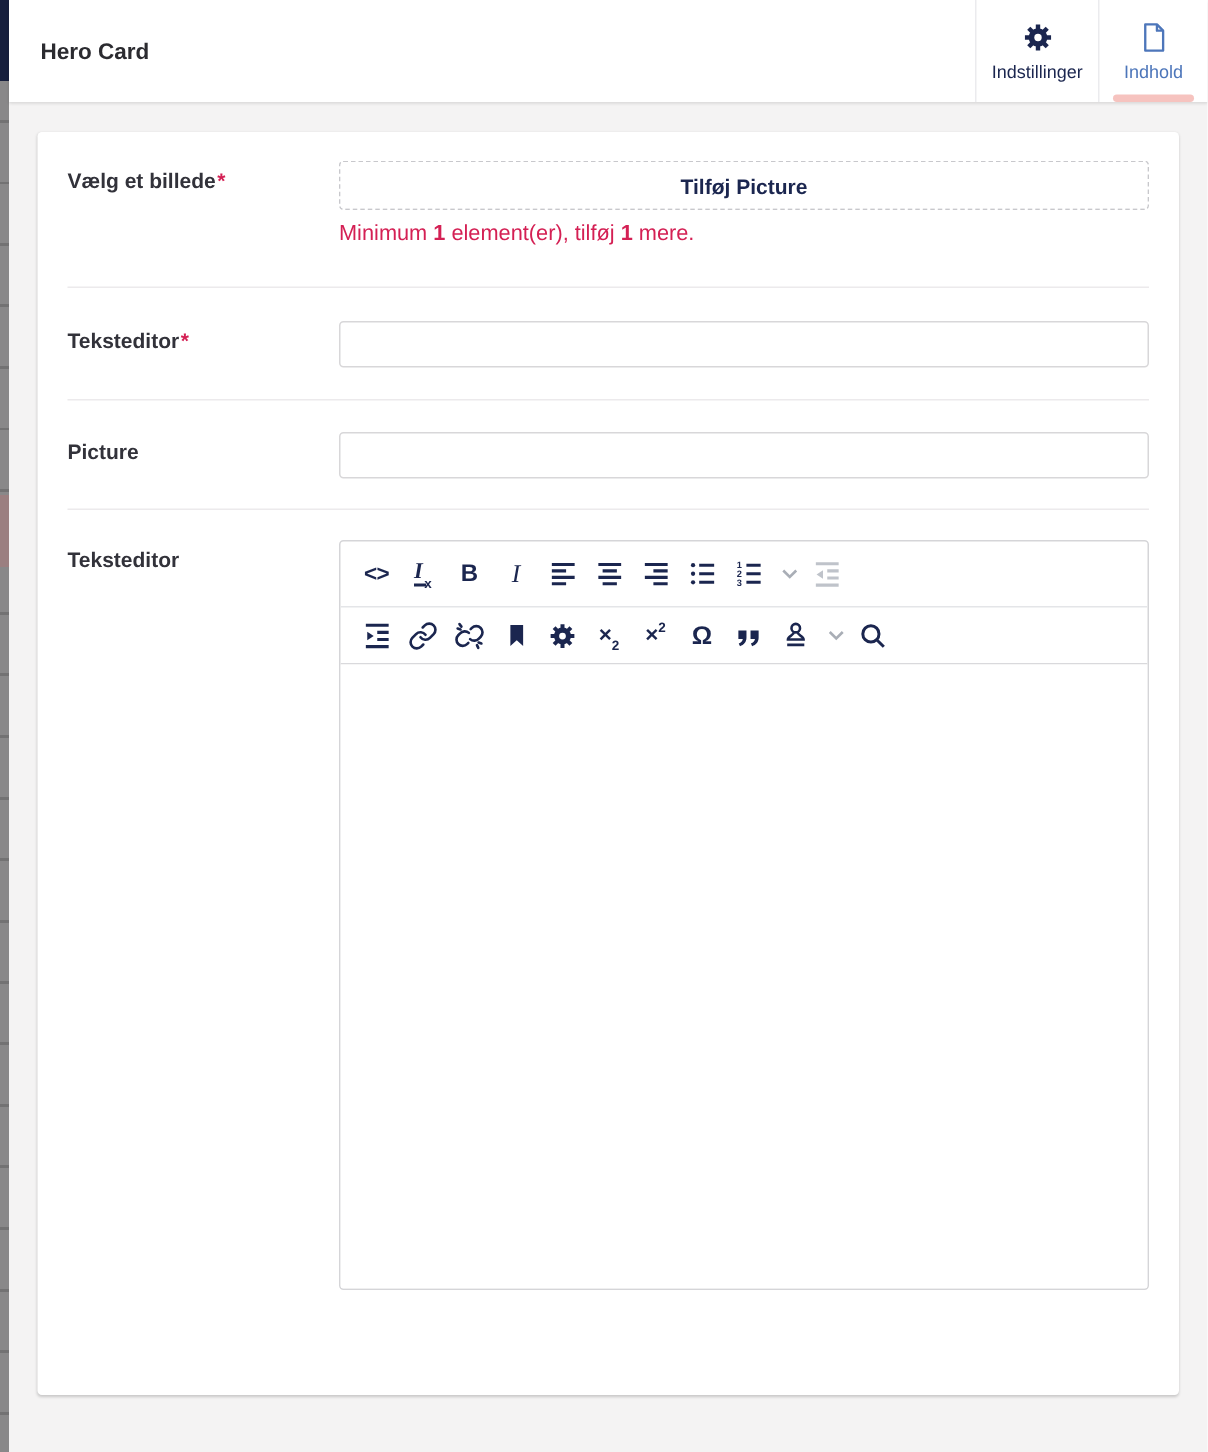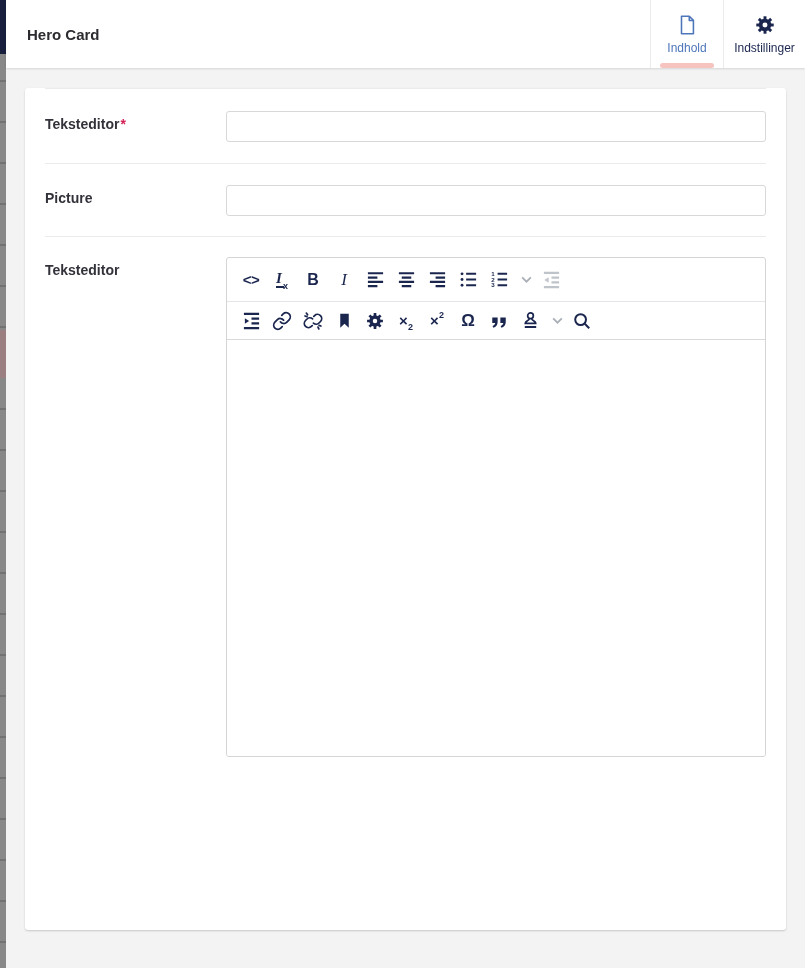--- a/index.html
+++ b/index.html
@@ -82,54 +82,61 @@
 <body>
 
 <div class="edge-strip">
   <div class="edge-navy"></div>
   <div class="edge-red"></div>
 </div>
 
 <div class="hdr">
   <div class="hdr-title">Hero Card</div>
   <div class="tabs">
-    <div class="tab tab-indhold active">
-      <span>
-        <svg width="22" height="22" viewBox="0 0 24 24" fill="none" stroke="#4d76ba" stroke-width="1.7" stroke-linejoin="round">
-          <path d="M6 2.5 h8.5 l4.5 4.5 v14.5 h-13 z" fill="#fff"></path>
-          <path d="M14.5 2.5 v4.5 h4.5"></path>
-        </svg>
-      </span>
-      <span class="tab-label">Indhold</span>
-    </div>
     <div class="tab tab-indstil">
       <span>
         <svg width="22" height="22" viewBox="0 0 24 24">
           <g stroke="#1b264f" stroke-width="3.2">
             <line x1="17" y1="12" x2="21.5" y2="12"></line>
               <line x1="15.54" y1="15.54" x2="18.72" y2="18.72"></line>
             <line x1="12" y1="17" x2="12" y2="21.5"></line>
               <line x1="8.46" y1="15.54" x2="5.28" y2="18.72"></line>
             <line x1="7" y1="12" x2="2.5" y2="12"></line>
               <line x1="8.46" y1="8.46" x2="5.28" y2="5.28"></line>
             <line x1="12" y1="7" x2="12" y2="2.5"></line>
               <line x1="15.54" y1="8.46" x2="18.72" y2="5.28"></line>
           </g>
           <circle cx="12" cy="12" r="6.8" fill="#1b264f"></circle>
           <circle cx="12" cy="12" r="2.7" fill="#fff"></circle>
         </svg>
       </span>
       <span class="tab-label">Indstillinger</span>
     </div>
+    <div class="tab tab-indhold active">
+      <span>
+        <svg width="22" height="22" viewBox="0 0 24 24" fill="none" stroke="#4d76ba" stroke-width="1.7" stroke-linejoin="round">
+          <path d="M6 2.5 h8.5 l4.5 4.5 v14.5 h-13 z" fill="#fff"></path>
+          <path d="M14.5 2.5 v4.5 h4.5"></path>
+        </svg>
+      </span>
+      <span class="tab-label">Indhold</span>
+    </div>
   </div>
 </div>
 
 <div class="main">
   <div class="card">
 
+    <div class="frow r1">
+      <div class="flabel"><span>Vælg et billede</span><span class="req">*</span></div>
+      <div class="fctl">
+        <button class="add-btn">Tilføj Picture</button>
+        <div class="valid"><span>Minimum </span><b>1</b><span> element(er), tilføj </span><b>1</b><span> mere.</span></div>
+      </div>
+    </div>
     <div class="sep"></div>
 
     <div class="frow r2">
       <div class="flabel"><span>Teksteditor</span><span class="req">*</span></div>
       <div class="fctl">
         <input class="tinput" type="text" value="" style="">
       </div>
     </div>
     <div class="sep"></div>
 

